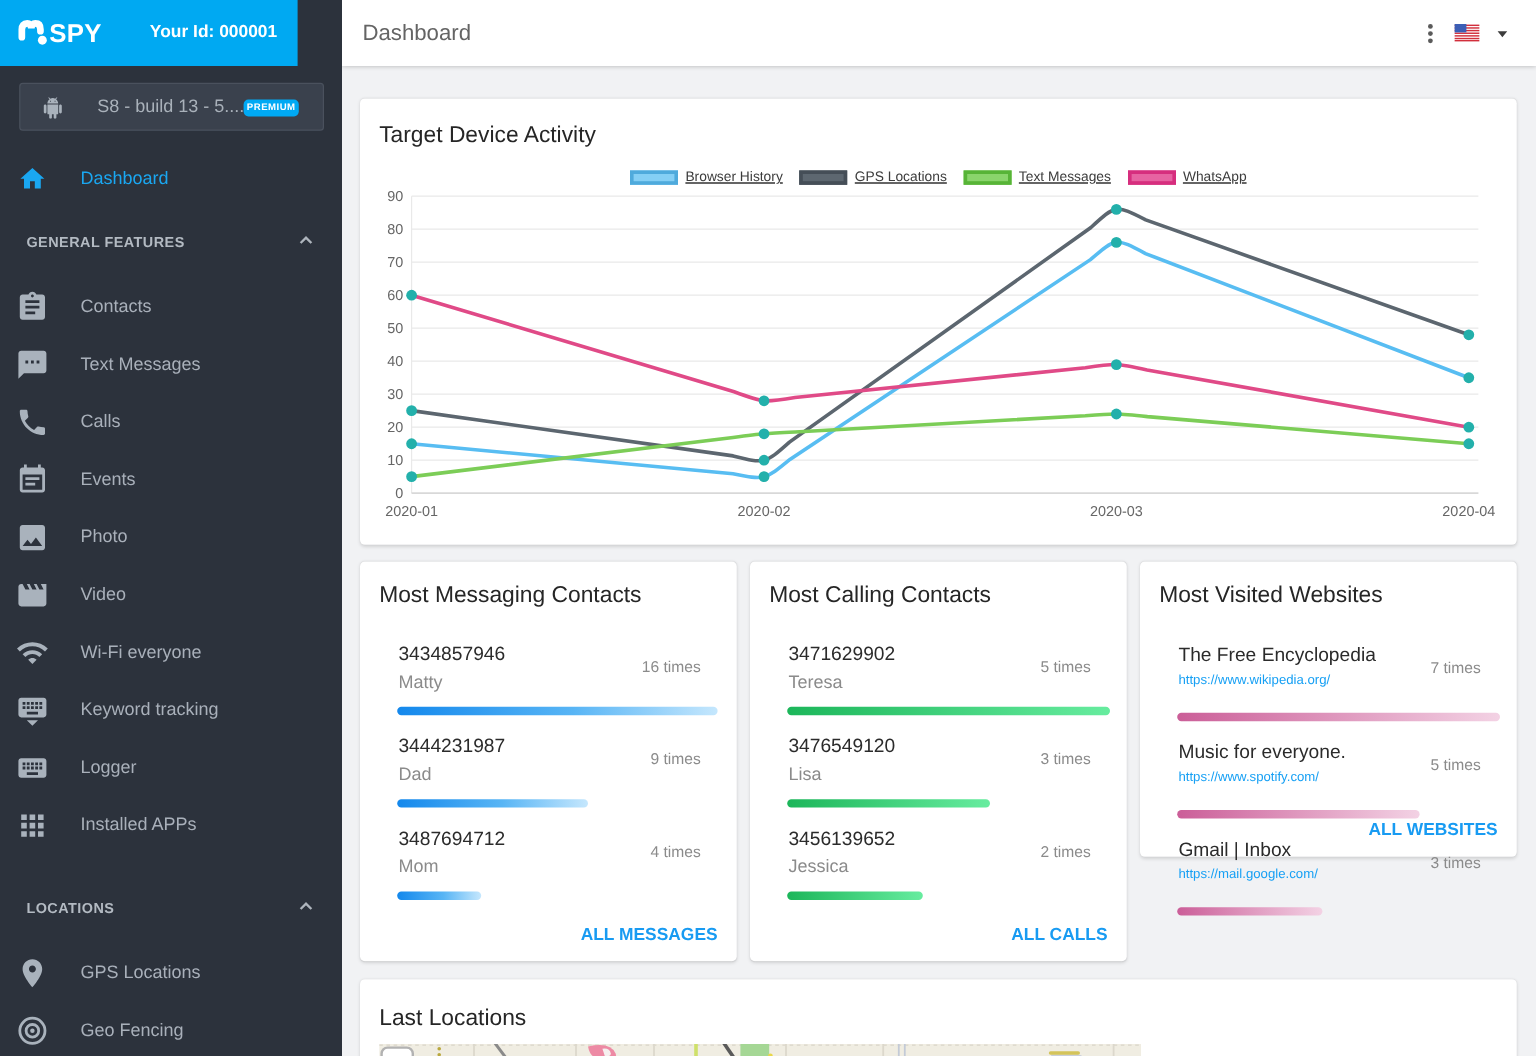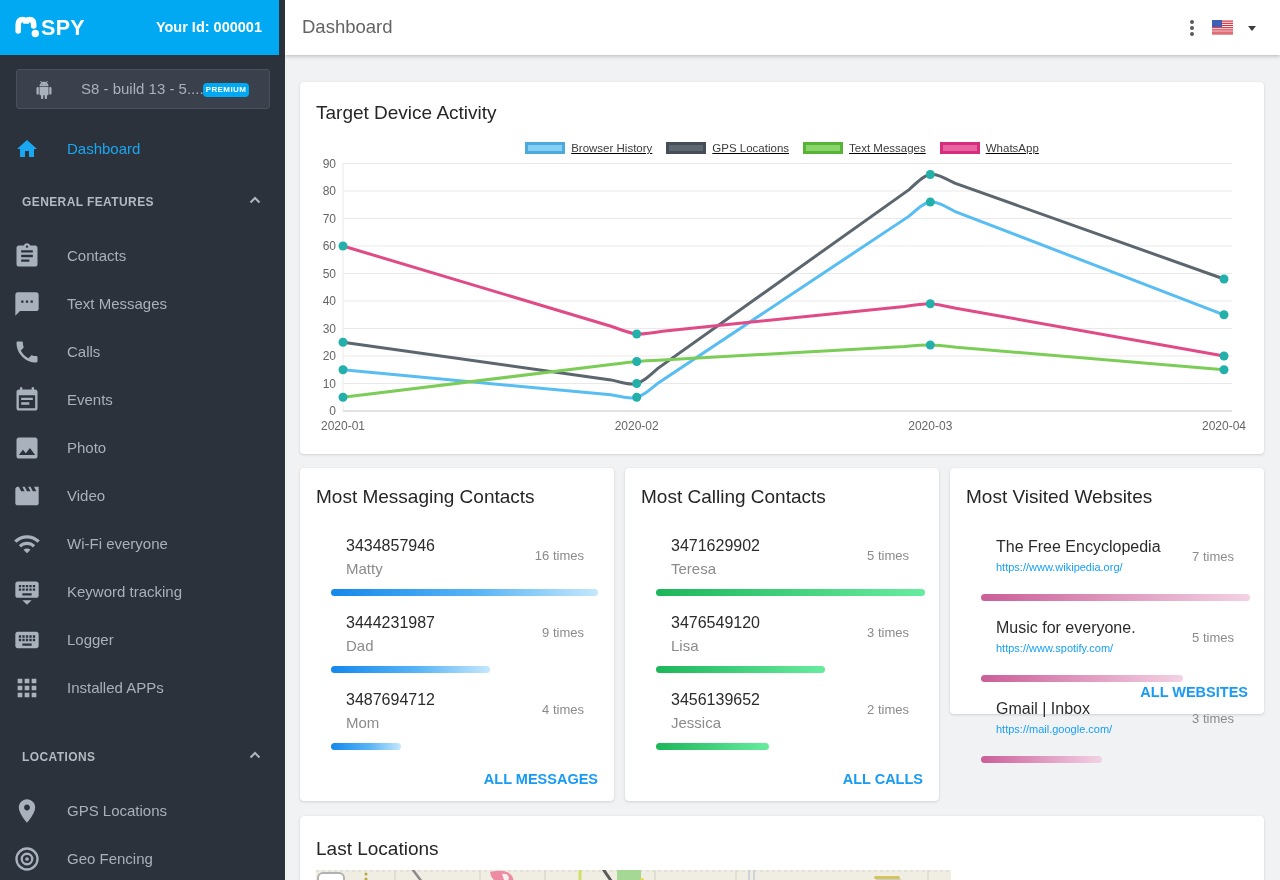--- a/index.html
+++ b/index.html
@@ -1,19 +1,19 @@
 <!DOCTYPE html>
 <html><head>
 <meta charset="utf-8">
 <style>
 * { margin:0; padding:0; box-sizing:border-box; }
 html,body { width:1280px; height:880px; overflow:hidden; font-family:"Liberation Sans", sans-serif; background:#f1f2f4; }
 
 .sidebar { position:absolute; left:0; top:0; width:285px; height:880px; background:#2c323c; z-index:5; }
-.side-head { position:absolute; left:0; top:0; width:279px; height:55px; background:#00a9f2; }
+.side-head { position:absolute; left:0; top:0; width:248px; height:55px; background:#00a9f2; }
 .logo { position:absolute; left:15px; top:16px; }
 .logo-spy { position:absolute; left:41px; top:0; line-height:56px; color:#fff; font-size:21.5px; font-weight:bold; letter-spacing:0.3px; }
 .yourid { position:absolute; right:17px; top:0; line-height:55px; color:#fff; font-size:14.5px; font-weight:bold; }
 .device { position:absolute; left:16px; top:69px; width:254px; height:40px; background:#3a414d; border:1px solid #4a515d; border-radius:3px; }
 .device .dname { position:absolute; left:64px; top:0; line-height:38px; color:#a9b1ba; font-size:15px; white-space:nowrap; }
 .premium { position:absolute; left:186px; top:13px; width:46px; height:14px; background:#00a9f4; border-radius:4px; color:#fff; font-size:8px; font-weight:bold; text-align:center; line-height:14px; letter-spacing:.4px; }
 .nav { position:absolute; left:0; top:125px; width:285px; }
 .item { position:relative; height:48px; }
 .item svg { position:absolute; left:13px; top:10px; width:28px; height:28px; }
 .item.active svg { left:15px; top:12px; width:24px; height:24px; }
@@ -36,21 +36,21 @@
 #chartcard h2 { top:20px; }
 .legend { position:absolute; left:0; top:60px; width:964px; display:flex; justify-content:center; align-items:center; }
 .leg { display:flex; align-items:center; margin:0 7px;text-decoration:underline; }
 .leg .chip { width:40px; height:12px; margin-right:6px; }
 .leg span { font-size:11.5px; color:#3c3c3c; }
 
 #card1 { left:300px; top:468px; width:314px; height:333px; }
 #card2 { left:625px; top:468px; width:314px; height:333px; }
 #card3 { left:950px; top:468px; width:314px; height:246px; }
 .stat h2 { top:18px; }
-.entry { position:absolute; left:46px; right:16px; }
+.entry { position:absolute; left:32px; right:16px; }
 .num { font-size:16px; color:#2b2b2b; }
 .nam { font-size:15px; color:#8b8b8b; margin-top:5px; }
 .url { font-size:11px; color:#17a0f4; margin-top:5px; }
 .times { position:absolute; right:14px; top:11px; font-size:13px; color:#8b8b8b; }
 .bar { position:absolute; left:31px; height:7px; border-radius:3.5px; }
 .bar.blue { background:linear-gradient(to right,#1488ec,#58b5f5 55%,#c5e7fd); }
 .bar.green { background:linear-gradient(to right,#1cb65a,#67ec9f); }
 .bar.pink { background:linear-gradient(to right,#cb5e98,#f3d2e4); }
 .alink { position:absolute; right:16px; bottom:14px; font-size:14.5px; font-weight:bold; color:#189bf2; }
 

